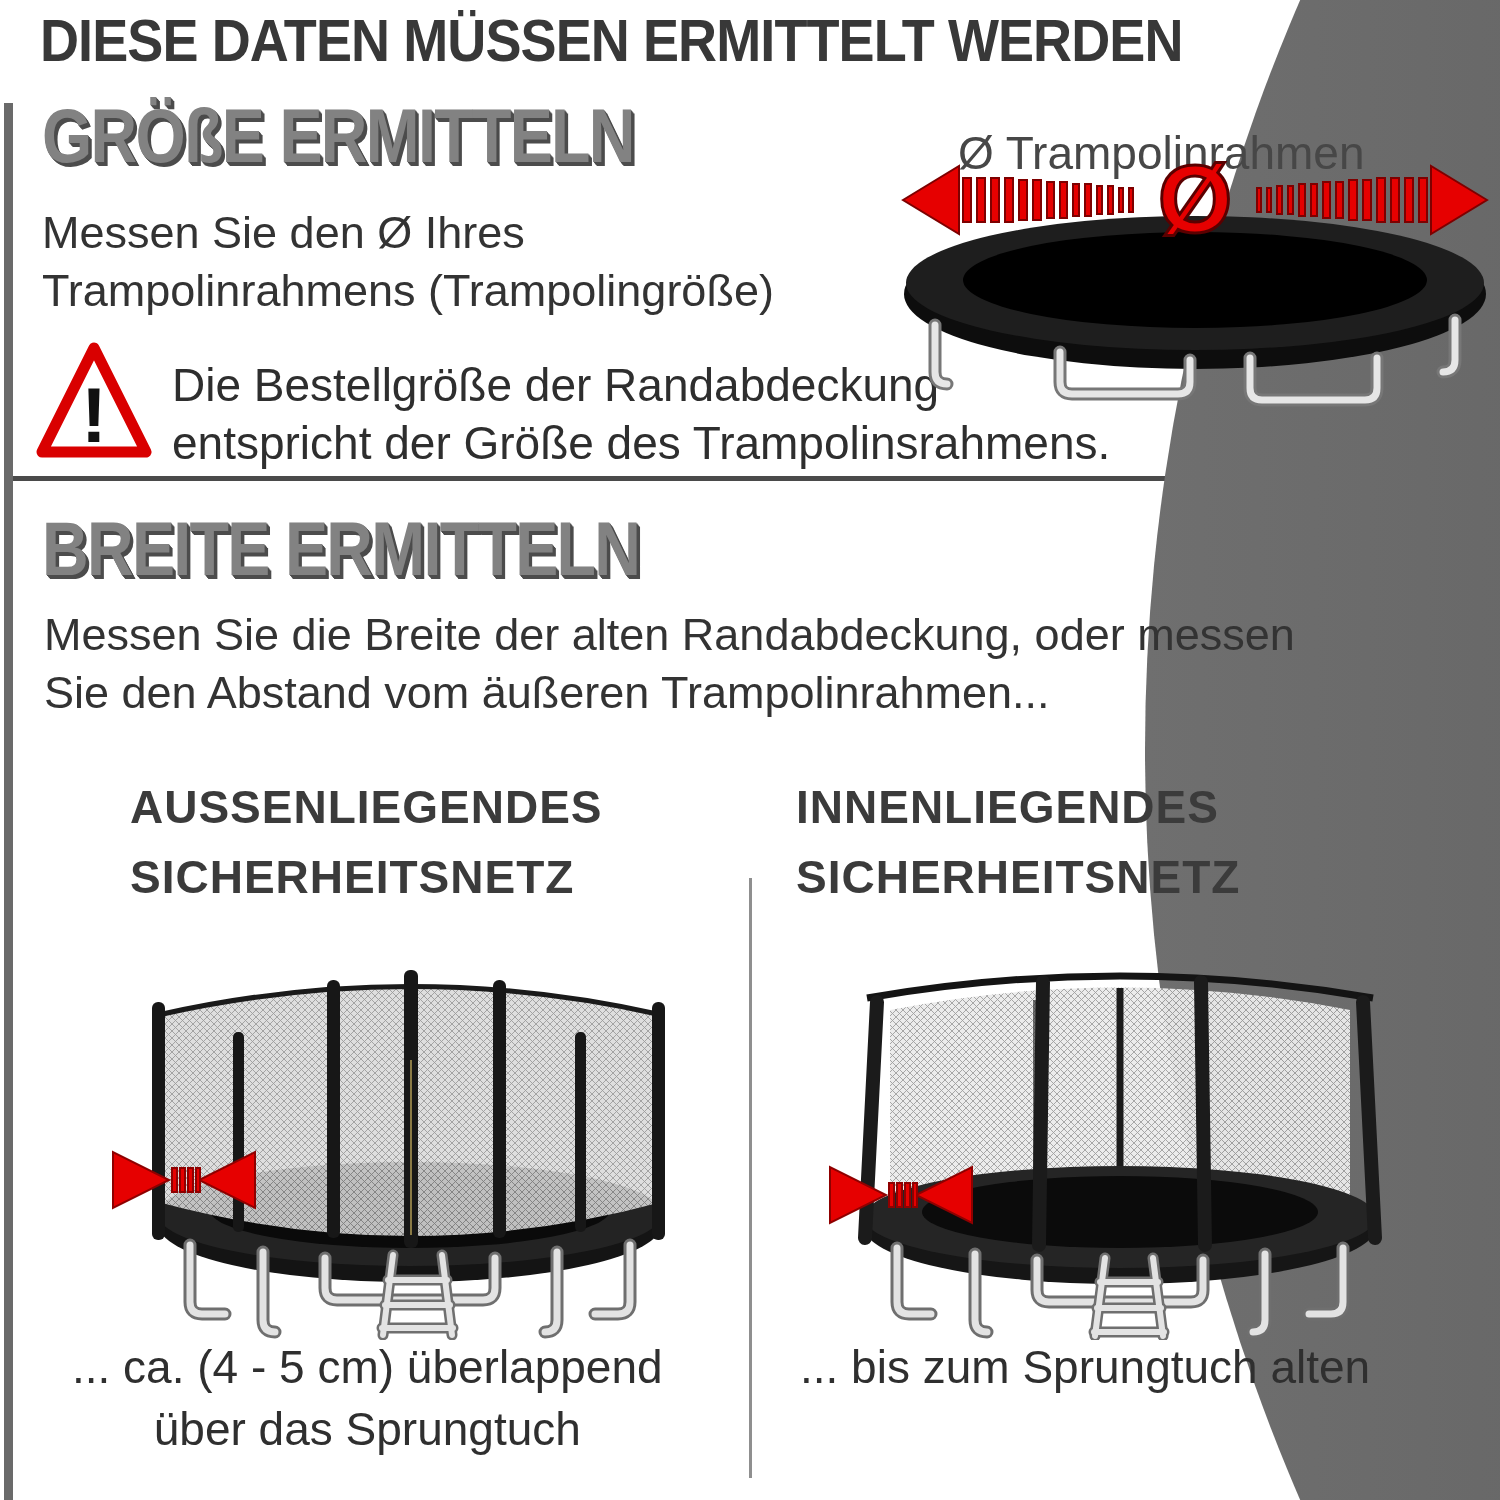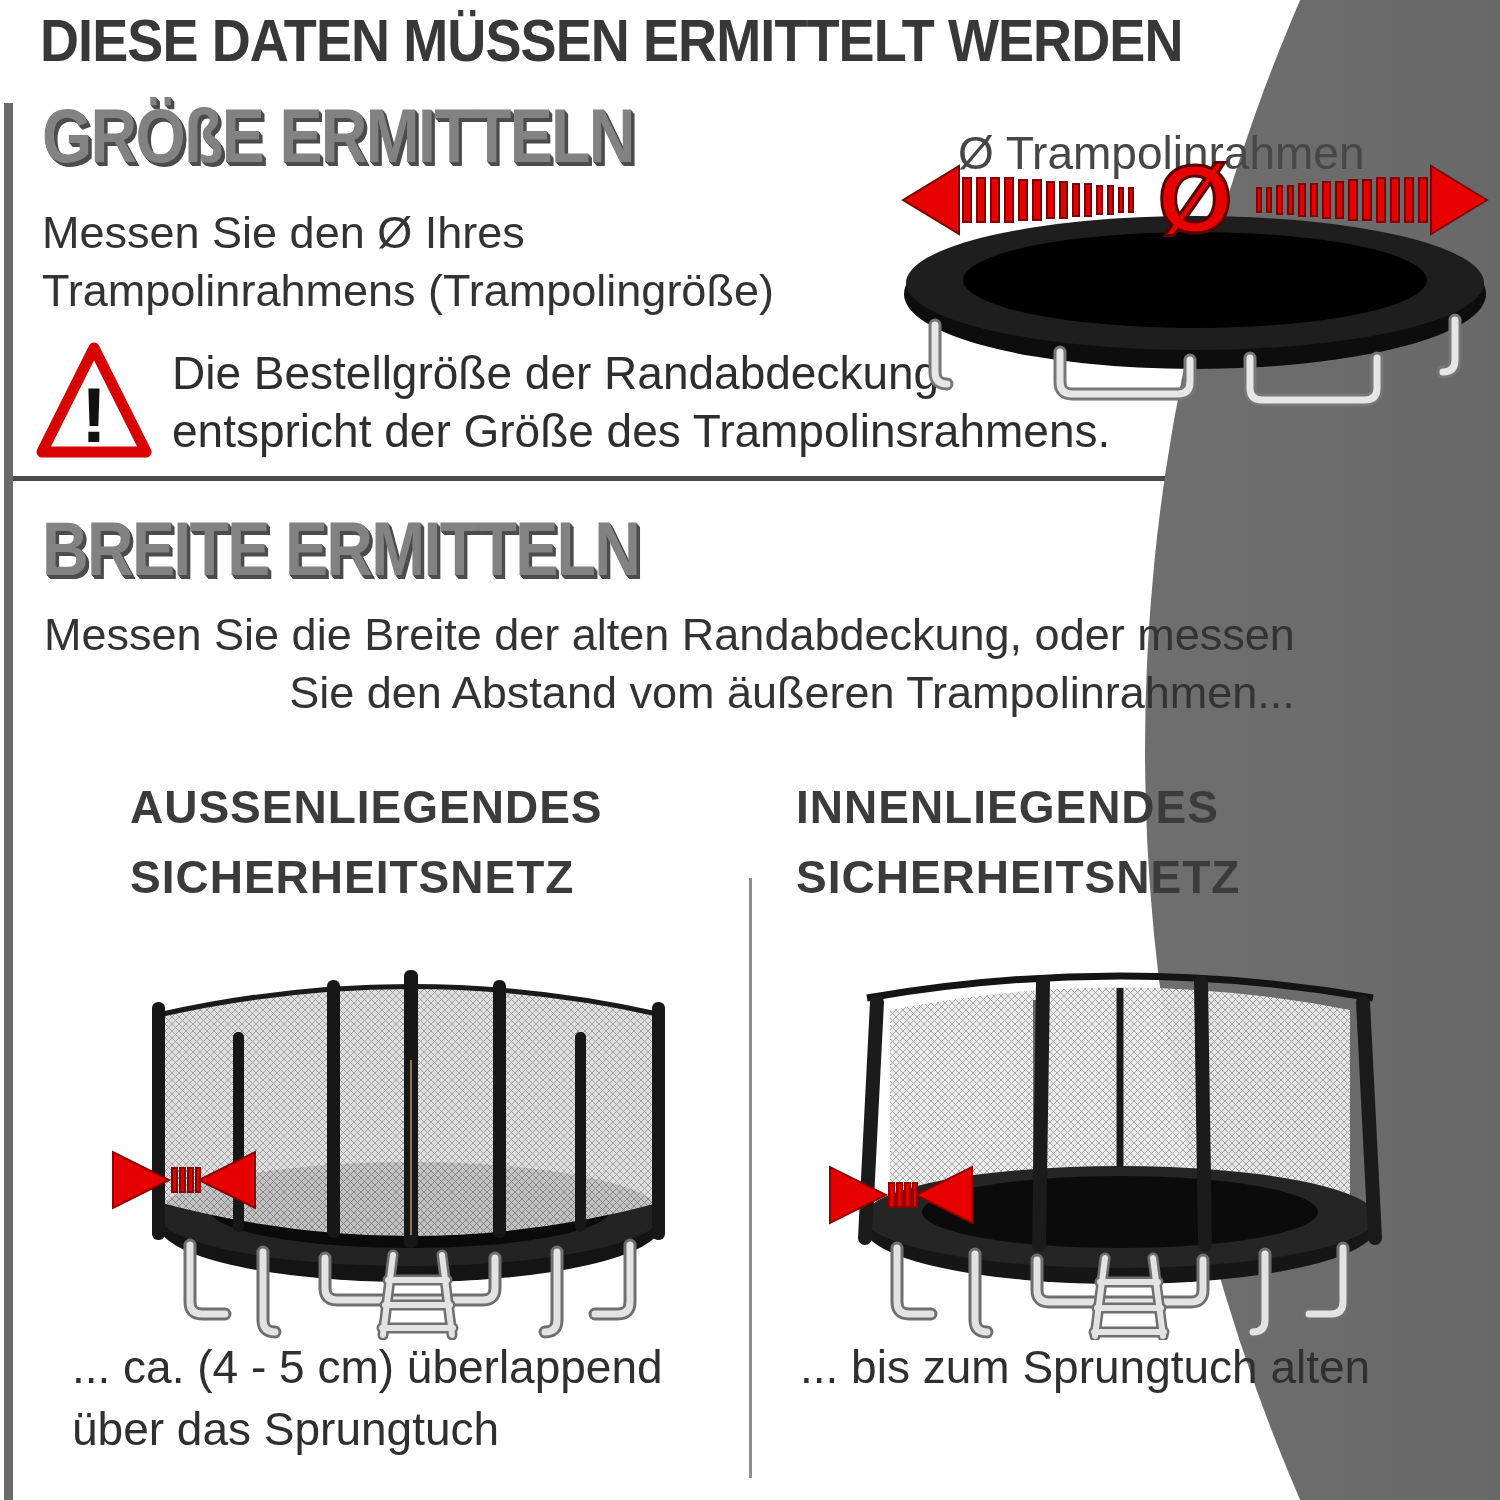--- a/index.html
+++ b/index.html
@@ -19,31 +19,31 @@
   .section-heading{
     font-size:76px;font-weight:bold;color:#828282;
     letter-spacing:-2px;white-space:nowrap;
     transform:scaleX(0.85);transform-origin:0 0;
     text-shadow:1px 1px 0 #4c4c4c,2px 2px 0 #4c4c4c,3px 3px 0 #4c4c4c,4px 4px 0 #4c4c4c;
   }
   .body-text{
     font-size:45px;color:#333333;line-height:58px;white-space:nowrap;
   }
   .warning-text{
-    font-size:46px;color:#2e2e2e;line-height:58px;white-space:nowrap;
+    font-size:46px;color:#2e2e2e;line-height:58px;white-space:nowrap;margin-top:12px;
   }
   .diagram-label{
     font-size:46px;color:#474747;white-space:nowrap;
   }
   .col-header{
     font-size:46px;font-weight:bold;color:#3b3b3b;line-height:70px;
     letter-spacing:1px;white-space:nowrap;
   }
   .caption{
-    font-size:46px;color:#2f2f2f;line-height:62px;white-space:nowrap;
+    font-size:46px;color:#2f2f2f;line-height:62px;white-space:nowrap;text-align:center;
   }
   .v-divider{background:#8f8f8f;}
 </style>
 </head>
 <body>
 
 <div id="canvas">
 
   <svg class="abs" style="left:0;top:0;" width="1500" height="1500" viewBox="0 0 1500 1500">
     <defs>
@@ -135,21 +135,21 @@
           <rect x="496" y="58" width="8" height="44"></rect>
         <rect x="510" y="58" width="8" height="44"></rect>
           <rect x="524" y="58" width="8" height="44"></rect>
       </g>
       <text x="300" y="112" text-anchor="middle" font-family="Liberation Sans, sans-serif" font-size="96" font-weight="bold" fill="#e60000" stroke="#5a0000" stroke-width="3">Ø</text>
     </g>
   </svg>
 
   <div class="abs section-heading" style="left:42px;top:505px;">BREITE ERMITTELN</div>
 
-  <div class="abs body-text" style="left:44px;top:606px;text-align:right;">
+  <div class="abs body-text" style="left:44px;top:606px;">
     <div>Messen Sie die Breite der alten Randabdeckung, oder messen</div>
     <div>Sie den Abstand vom äußeren Trampolinrahmen...</div>
   </div>
 
   <div class="abs col-header" style="left:130px;top:772px;width:545px;">
     <div>AUSSENLIEGENDES</div>
     <div>SICHERHEITSNETZ</div>
   </div>
   <div class="abs col-header" style="left:796px;top:772px;width:490px;">
     <div>INNENLIEGENDES</div>

